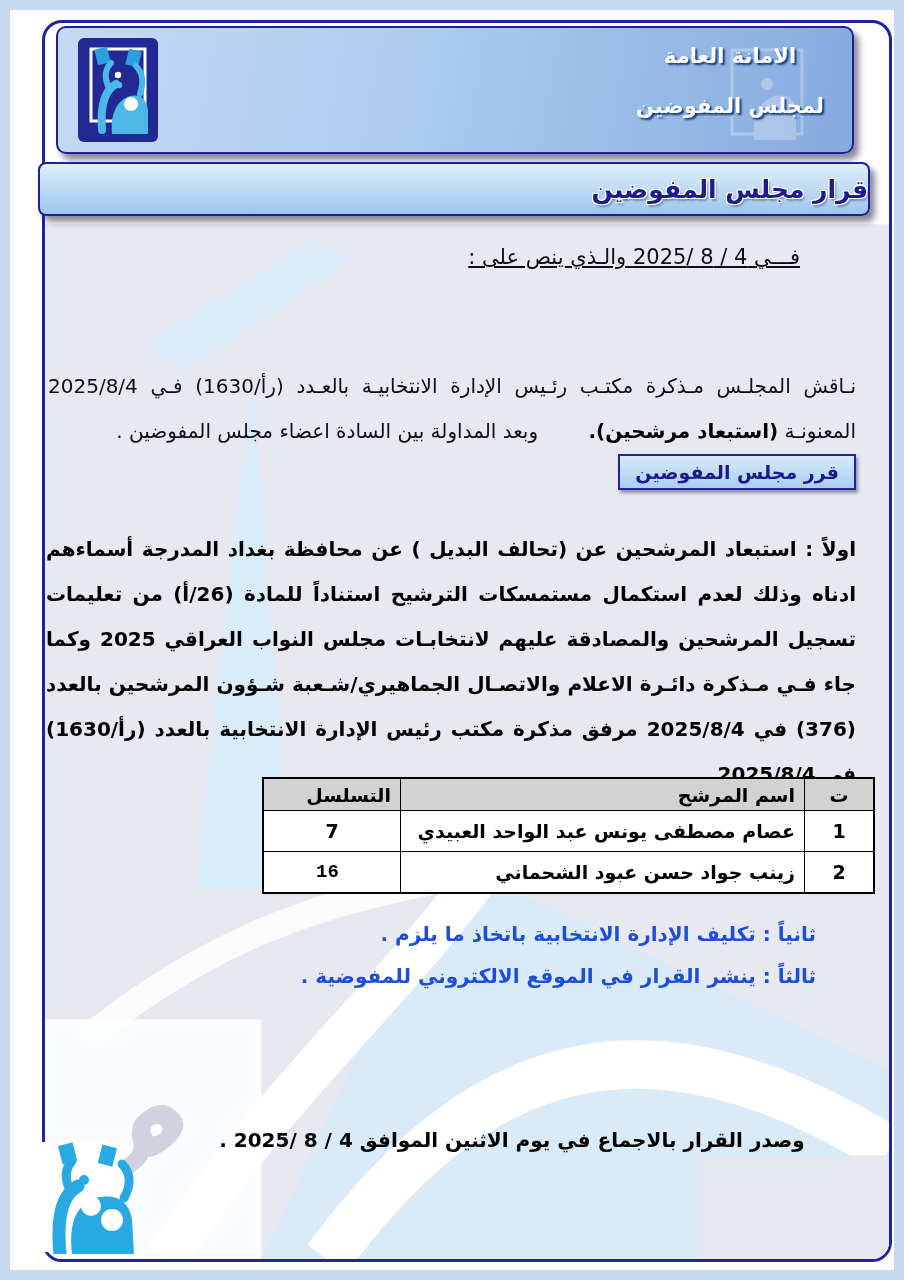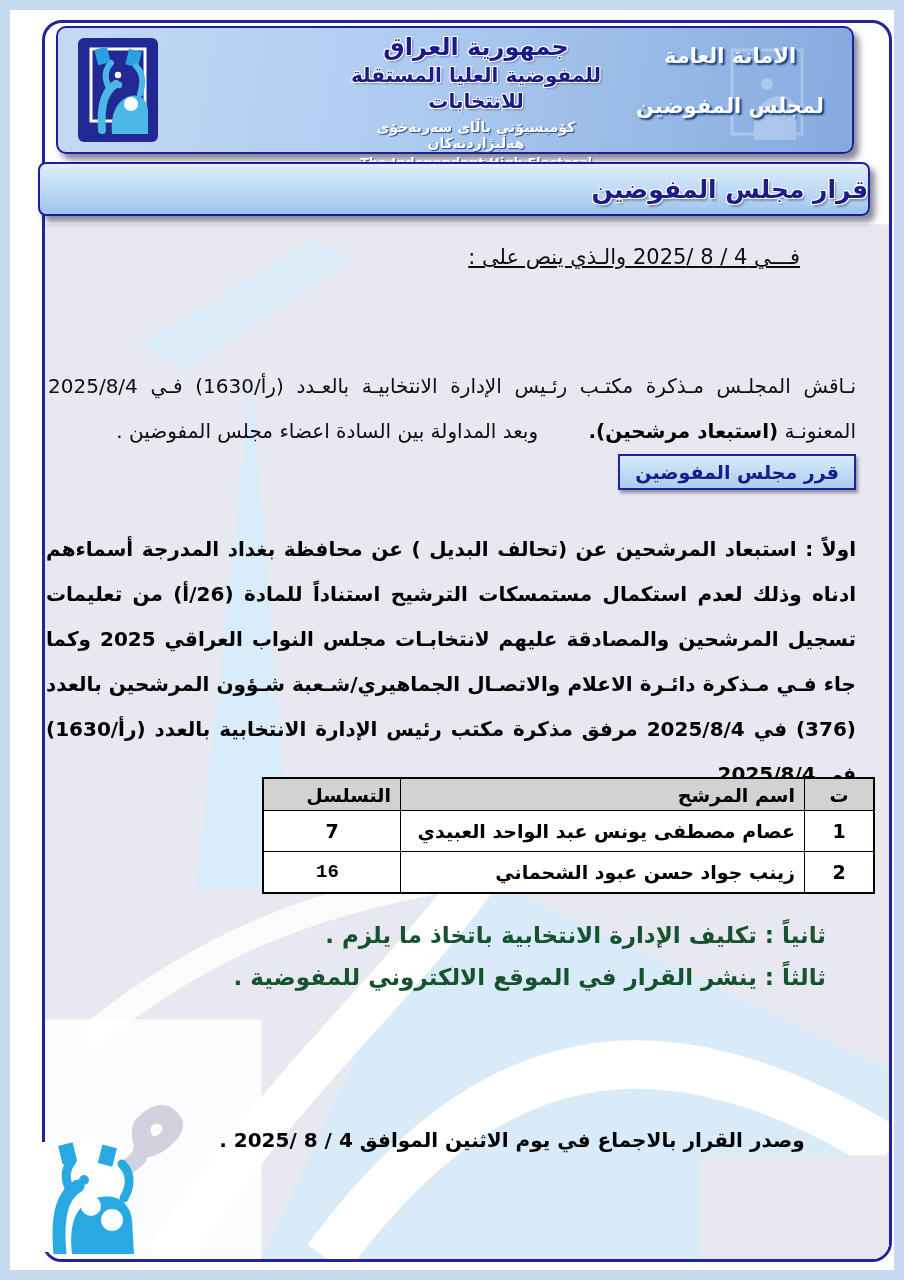--- a/index.html
+++ b/index.html
@@ -79,21 +79,21 @@
   }
   .cands th,.cands td{border:1px solid #000;padding:0 9px;}
   .cands th{background:#d2d2d2;height:31px;font-weight:bold;}
   .cands td{height:40px;}
   .col-idx{width:50px;text-align:center;}
   .col-name{width:385px;text-align:right;}
   .col-serial{width:118px;text-align:right;}
   .cands td.col-serial.center{text-align:center;}
   .cands td.col-serial.left{text-align:center;direction:ltr;padding-left:0;font-family:Liberation Mono, monospace;}
 
-  .clause{position:absolute;right:78px;z-index:4;font-size:23px;font-weight:bold;color:#14532d;}
+  .clause{position:absolute;right:88px;z-index:4;font-size:20px;font-weight:bold;color:#1d4ed8;}
   .clause2{top:922px;}
   .clause3{top:964px;}
   .closing{position:absolute;right:82px;top:1128px;width:620px;z-index:4;
     text-align:center;font-size:20px;font-weight:bold;color:#000;}
 
   .footer-logo{position:absolute;left:36px;top:1140px;z-index:4;}
 </style>
 </head>
 <body>
 
@@ -129,26 +129,20 @@
     <rect x="49" y="12" width="13" height="16" fill="#2b9fe0" transform="rotate(14 55 20)"></rect>
     <circle cx="40" cy="37" r="3.2" fill="#ffffff"></circle>
     <circle cx="41" cy="47" r="3.2" fill="#4cb8e8"></circle>
     <path d="M24,92 C22,64 28,52 38,46" stroke="#4cb8e8" stroke-width="8" fill="none" stroke-linecap="round"></path>
     <path d="M30,48 C26,38 28,30 33,25" stroke="#4cb8e8" stroke-width="6" fill="none" stroke-linecap="round"></path>
     <path d="M34,96 C32,74 40,62 52,58 C64,55 70,64 70,74 L70,96 Z" fill="#4cb8e8"></path>
     <circle cx="53" cy="66" r="7" fill="#ffffff"></circle>
     <path d="M62,56 C66,44 64,34 58,28" stroke="#4cb8e8" stroke-width="6" fill="none" stroke-linecap="round"></path>
   </svg>
 
-  <div class="hdr-center">
-    <div class="callig callig1">جمهورية العراق</div>
-    <div class="callig callig2">للمفوضية العليا المستقلة للانتخابات</div>
-    <div class="kurdish">كۆمیسیۆنی باڵای سەربەخۆی هەڵبژاردنەکان</div>
-    <div class="english">The Independent High Electoral Commission</div>
-  </div>
 
   <div class="hdr-right">
     <div class="l1">الامانة العامة</div>
     <div class="l2">لمجلس المفوضين</div>
   </div>
 </div>
 
 <div class="title-bar">
   <span class="title-text">قرار مجلس المفوضين</span>
 </div>

